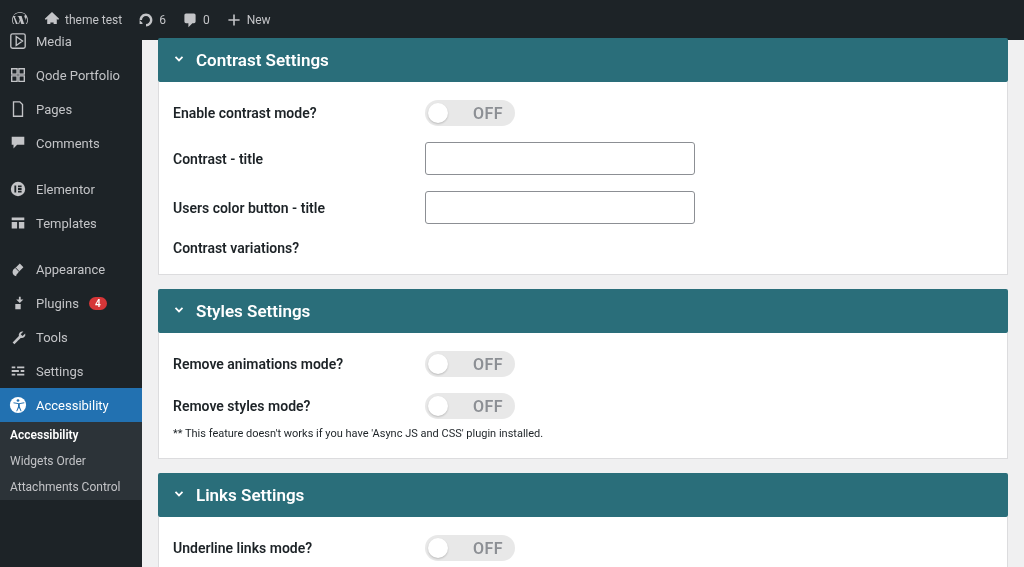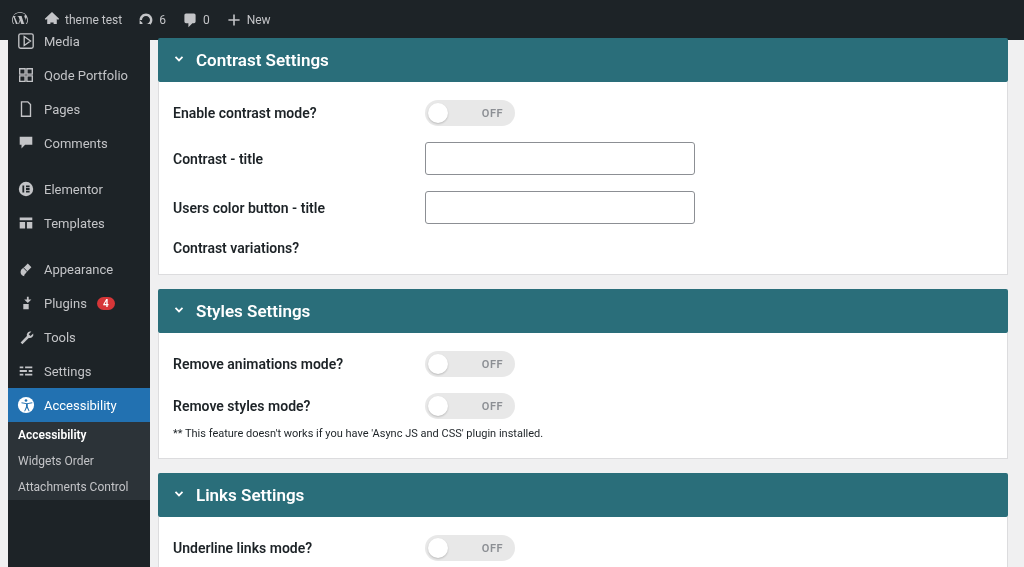--- a/index.html
+++ b/index.html
@@ -4,21 +4,21 @@
   <style>
     * { box-sizing: border-box; margin: 0; padding: 0; }
     body { font-family: -apple-system, BlinkMacSystemFont, "Segoe UI", Roboto, sans-serif; background: #f0f0f1; width: 1024px; height: 567px; overflow: hidden; }
     
     
     .adminbar { background: #1d2327; color: #c3c4c7; height: 40px; display: flex; align-items: center; font-size: 12px; padding: 0 4px; }
     .adminbar-item { display: flex; align-items: center; gap: 5px; padding: 0 8px; cursor: pointer; }
     .adminbar-icon { width: 16px; height: 16px; display: inline-flex; align-items: center; justify-content: center; }
     
     
-    .sidebar { position: absolute; left: 8px; top: 24px; bottom: 0; width: 142px; background: #1d2327; color: #c3c4c7; overflow-y: auto; font-size: 13px; }
+    .sidebar { position: absolute; left: 0; top: 24px; bottom: 0; width: 142px; background: #1d2327; color: #c3c4c7; overflow-y: auto; font-size: 13px; }
     .sidebar-item { display: flex; align-items: center; gap: 8px; padding: 7px 8px; cursor: pointer; }
     .sidebar-item.active { background: #2271b1; color: #fff; position: relative; }
     .sidebar-item.active::after { content: ""; position: absolute; right: -8px; top: 50%; transform: translateY(-50%); border: 8px solid transparent; border-right-color: #f0f0f1; }
     .sidebar-icon { width: 20px; height: 20px; display: inline-flex; align-items: center; justify-content: center; flex-shrink: 0; }
     .sidebar-gap { height: 12px; }
     .update-badge { background: #d63638; color: #fff; border-radius: 10px; font-size: 10px; padding: 1px 6px; margin-left: 2px; font-weight: 600; }
     .submenu { background: #2c3338; }
     .submenu-item { padding: 6px 10px; cursor: pointer; color: #c3c4c7; font-size: 12px; }
     .submenu-item.current { font-weight: 600; color: #fff; }
     
@@ -26,21 +26,21 @@
     .main { position: absolute; left: 142px; top: 24px; right: 0; bottom: 0; overflow-y: auto; padding: 0 16px 20px 16px; }
     .section-header { background: #2a6e7a; color: #fff; padding: 12px 14px; display: flex; align-items: center; gap: 10px; font-size: 17px; font-weight: 600; margin-top: 14px; border-radius: 2px; cursor: pointer; }
     .chevron { width: 14px; height: 14px; }
     .panel { background: #fff; padding: 18px 14px; border: 1px solid #dcdcde; border-top: none; }
     .field-row { display: flex; align-items: center; margin-bottom: 16px; }
     .field-row:last-child { margin-bottom: 0; }
     .field-label { width: 252px; font-size: 14px; font-weight: 600; color: #1d2327; flex-shrink: 0; }
     .text-input { width: 270px; padding: 8px 10px; border: 1px solid #8c8f94; border-radius: 3px; font-size: 13px; background: #fff; }
     .toggle { width: 90px; height: 26px; border-radius: 13px; background: #e8e8e8; position: relative; cursor: pointer; display: inline-flex; align-items: center; justify-content: flex-end; padding-right: 12px; }
     .toggle-knob { position: absolute; left: 3px; top: 3px; width: 20px; height: 20px; border-radius: 50%; background: #fff; box-shadow: 0 1px 2px rgba(0,0,0,0.2); }
-    .toggle-label { font-size: 11px; font-weight: 600; color: #8c8f94; letter-spacing: 0.5px; }
+    .toggle-label { font-size: 16px; font-weight: 600; color: #8c8f94; letter-spacing: 0.5px; }
     .note { font-size: 11px; color: #1d2327; margin-top: 4px; }
     
     svg { fill: currentColor; }
   </style>
 </head>
 <body>
 
 <div class="adminbar">
   <div class="adminbar-item">
     <span class="adminbar-icon">

